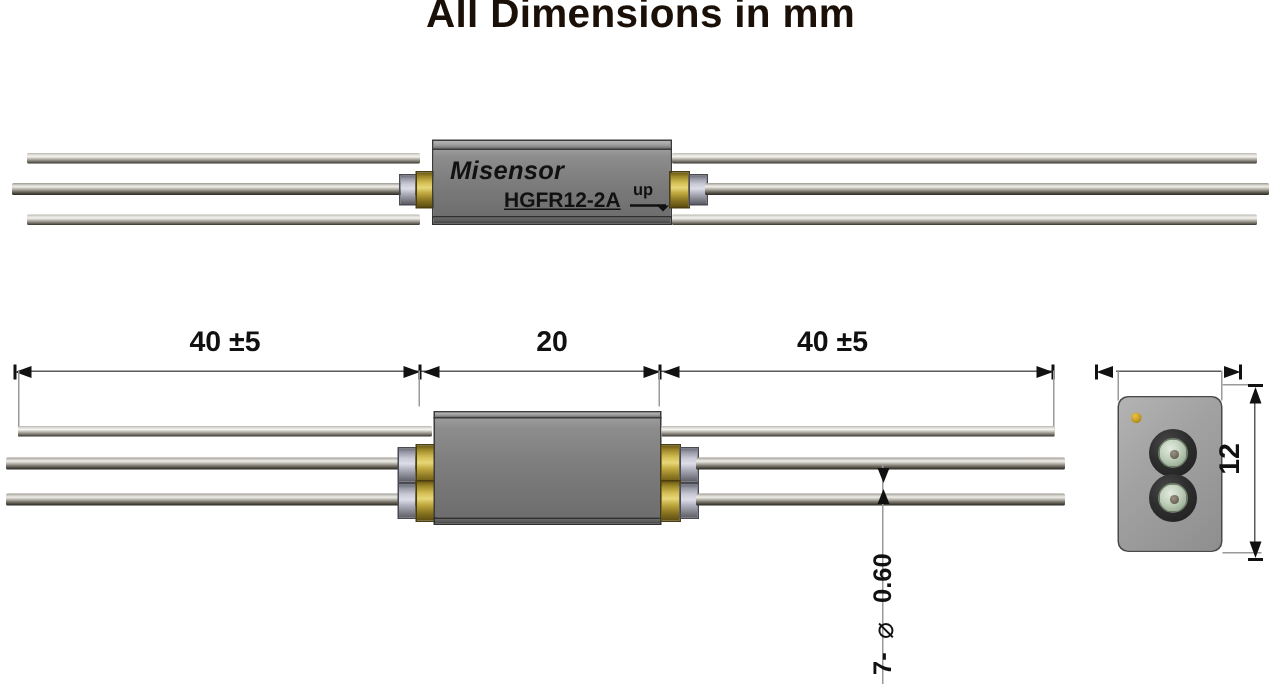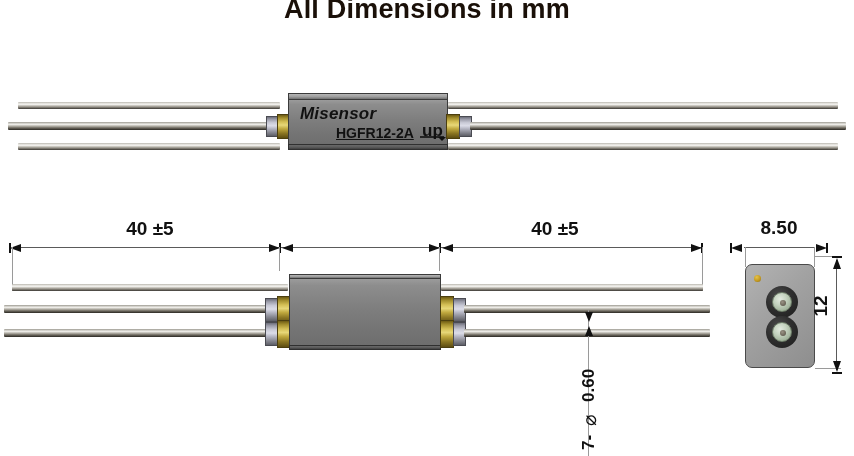--- a/index.html
+++ b/index.html
@@ -62,21 +62,21 @@
   }
 
   .lbl-brand{
     font-style:italic;font-weight:bold;font-size:17px;color:#111;
     letter-spacing:0.2px;white-space:nowrap;
   }
   .lbl-model{
     font-weight:bold;font-size:14px;color:#111;white-space:nowrap;
   }
   .lbl-up{
-    font-weight:bold;font-size:17px;color:#111;white-space:nowrap;
+    font-weight:bold;font-size:11px;color:#111;white-space:nowrap;
   }
 
   
   .dimline{background:#5a5a5a;}
   .extline{background:#9a9a9a;}
   .dimtext{
     font-size:19px;font-weight:bold;color:#111;white-space:nowrap;
     text-align:center;
   }
   .dimtext-sm{
@@ -145,20 +145,21 @@
     <div class="abs collar-grey" style="left:459px;top:31px;width:13px;height:21px;"></div>
 
     <div class="abs wire-lt" style="left:448px;top:17px;width:390px;height:7px;"></div>
     <div class="abs wire" style="left:470px;top:37px;width:376px;height:8px;"></div>
     <div class="abs wire-lt" style="left:448px;top:58px;width:390px;height:7px;"></div>
   </div>
 
   <div class="abs" style="left:0px;top:218px;width:720px;height:40px;">
 
     <div class="abs dimtext" style="left:95px;top:0px;width:110px;">40 ±5</div>
+    <div class="abs dimtext" style="left:320px;top:0px;width:96px;">20</div>
     <div class="abs dimtext" style="left:500px;top:0px;width:110px;">40 ±5</div>
 
     <div class="abs dimline" style="left:12px;top:29px;width:690px;height:1px;"></div>
 
     <svg class="abs" style="left:8px;top:24px;" width="16" height="12" viewBox="0 0 16 12">
       <path d="M2,6 L13,2 L13,10 Z" fill="#111"></path>
       <rect x="1" y="1" width="2" height="10" fill="#111"></rect>
     </svg>
     <svg class="abs" style="left:264px;top:24px;" width="30" height="12" viewBox="0 0 30 12">
       <path d="M16,6 L5,2 L5,10 Z" fill="#111"></path>
@@ -217,21 +218,20 @@
 
     <div class="abs rot90" style="left:24px;top:150px;width:140px;height:24px;">
       <div class="abs dimtext-sm" style="left:0px;top:0px;">7-</div>
       <div class="abs dimtext-sm" style="left:24px;top:-1px;font-size:19px;font-weight:normal;">⌀</div>
       <div class="abs dimtext-sm" style="left:48px;top:0px;">0.60</div>
     </div>
   </div>
 
   <div class="abs" style="left:726px;top:216px;width:128px;height:160px;">
 
-    <div class="abs dimtext" style="left:0px;top:1px;width:106px;">8.50</div>
     <div class="abs dimline" style="left:18px;top:31px;width:70px;height:1px;"></div>
     <svg class="abs" style="left:2px;top:26px;" width="18" height="12" viewBox="0 0 18 12">
       <path d="M3,6 L14,2 L14,10 Z" fill="#111"></path>
       <rect x="2" y="1" width="2" height="10" fill="#111"></rect>
     </svg>
     <svg class="abs" style="left:86px;top:26px;" width="18" height="12" viewBox="0 0 18 12">
       <path d="M15,6 L4,2 L4,10 Z" fill="#111"></path>
       <rect x="14" y="1" width="2" height="10" fill="#111"></rect>
     </svg>
 

